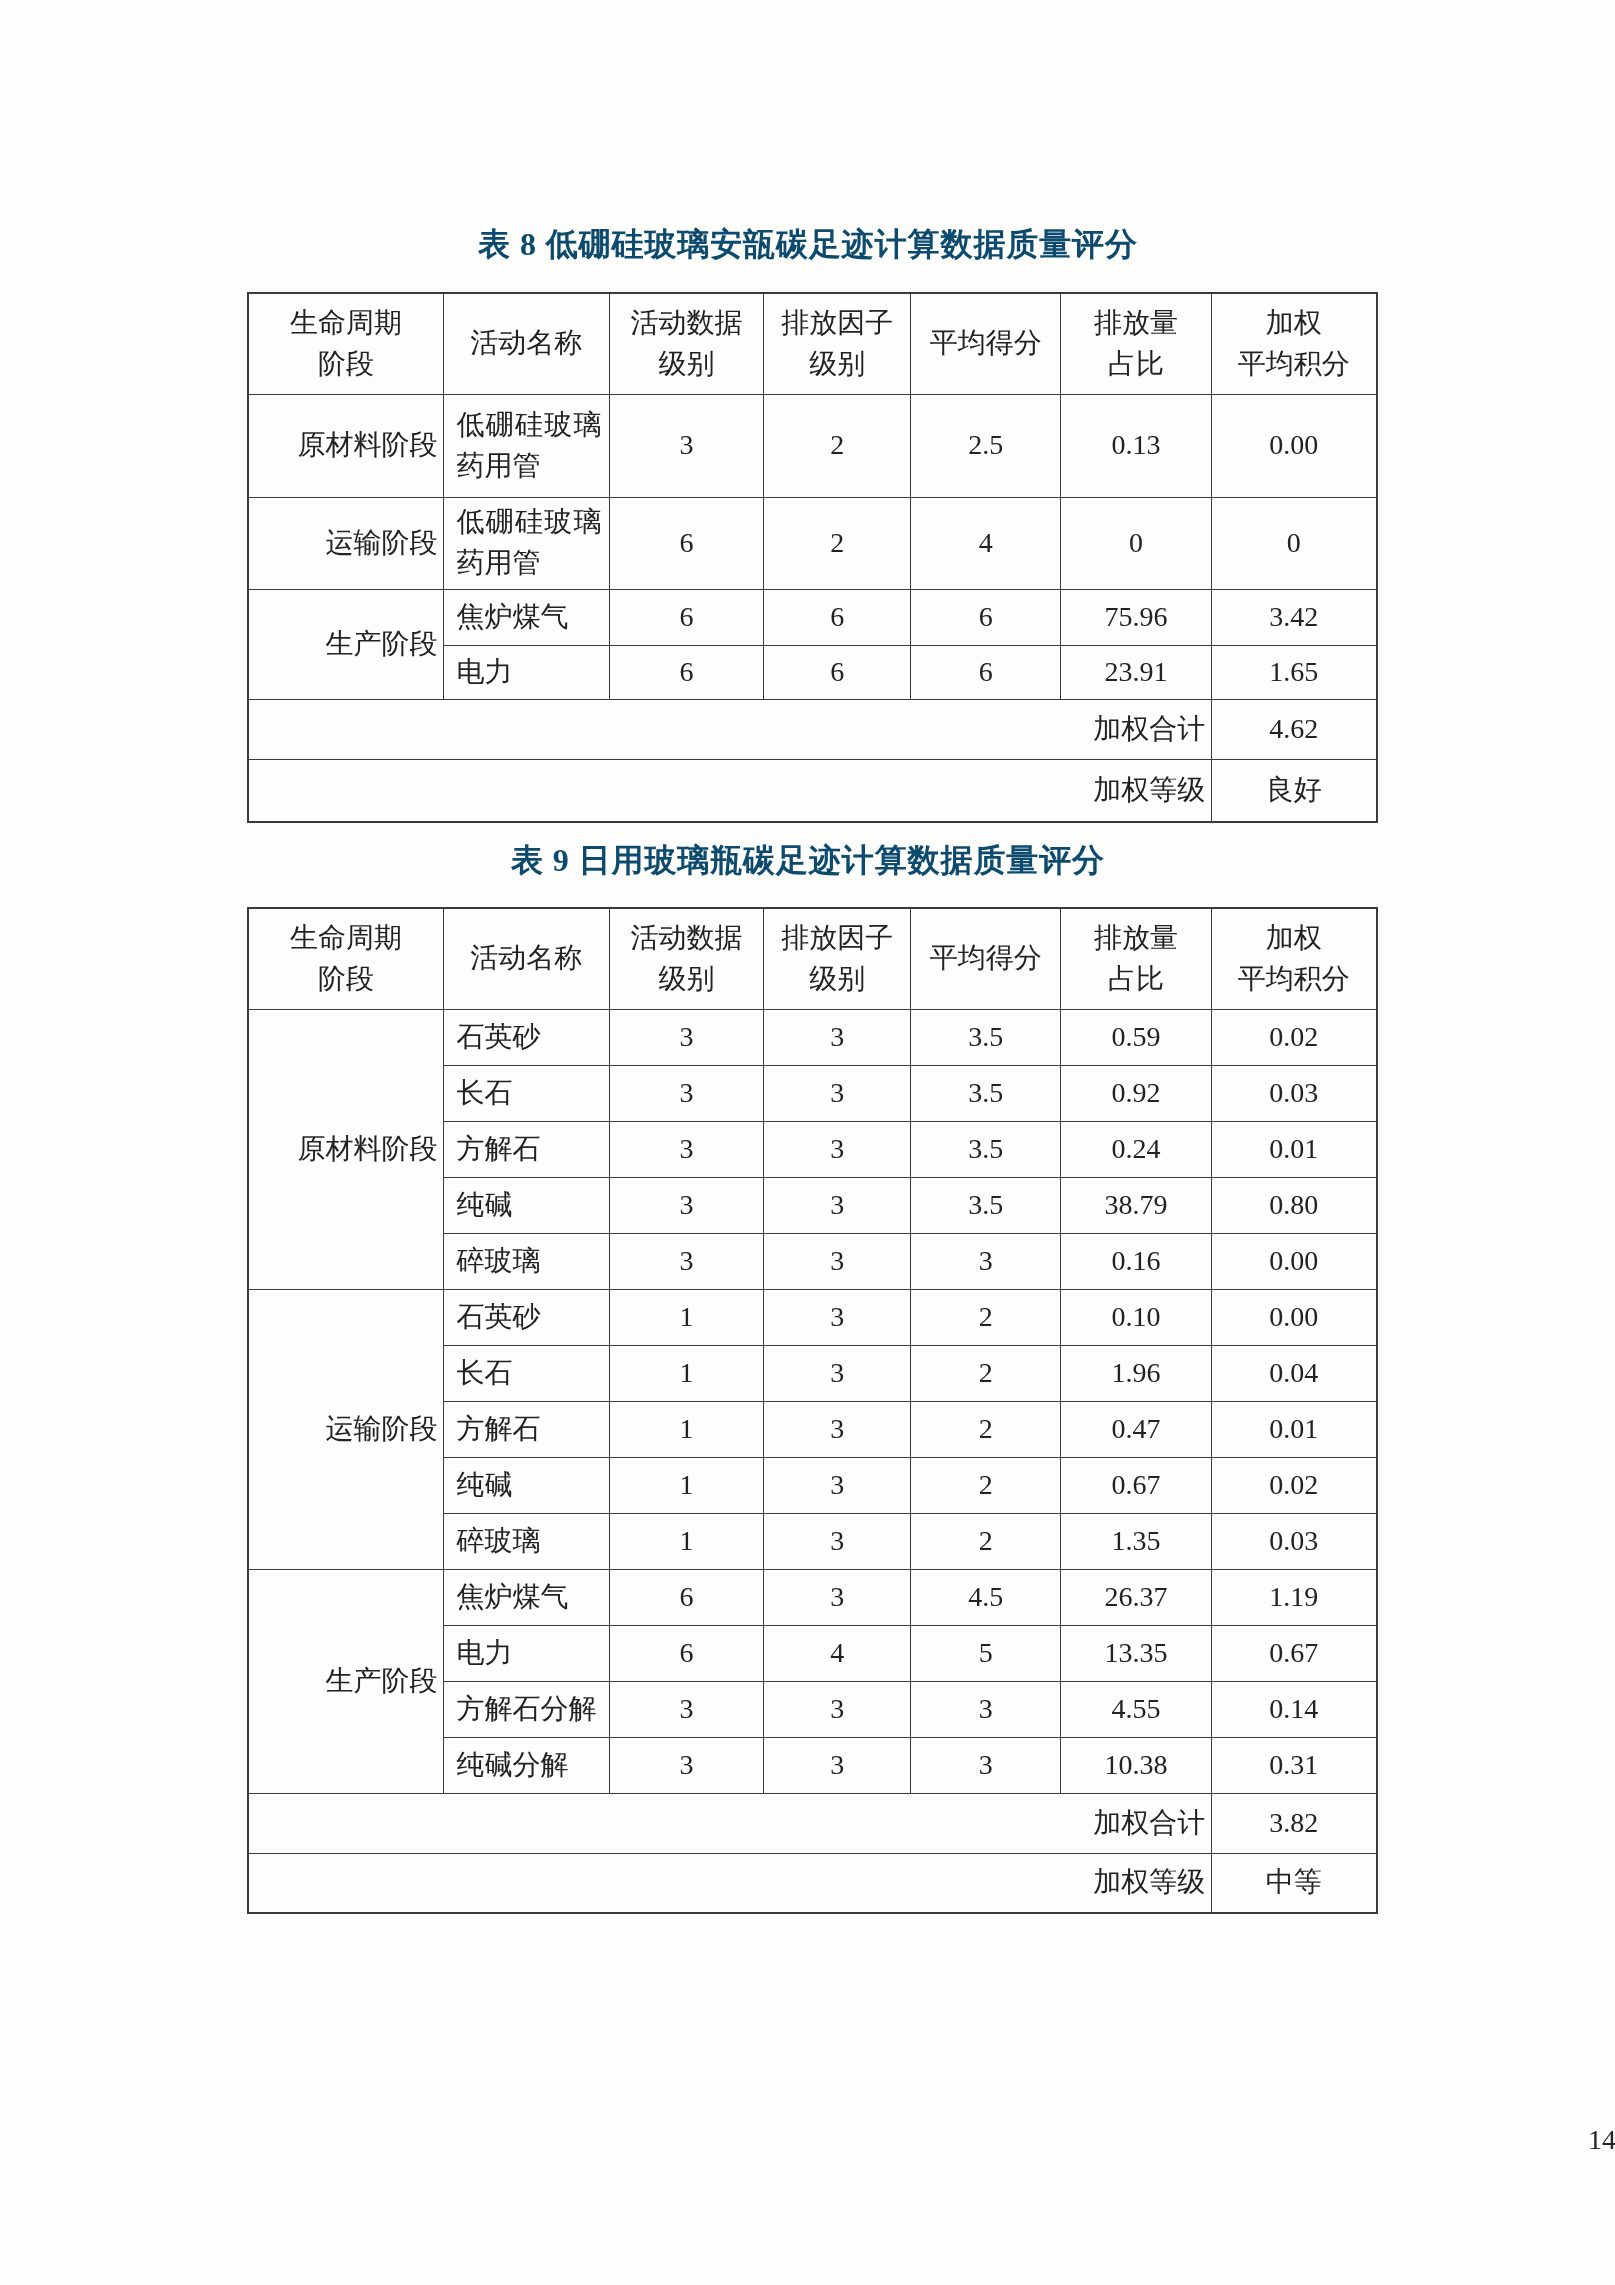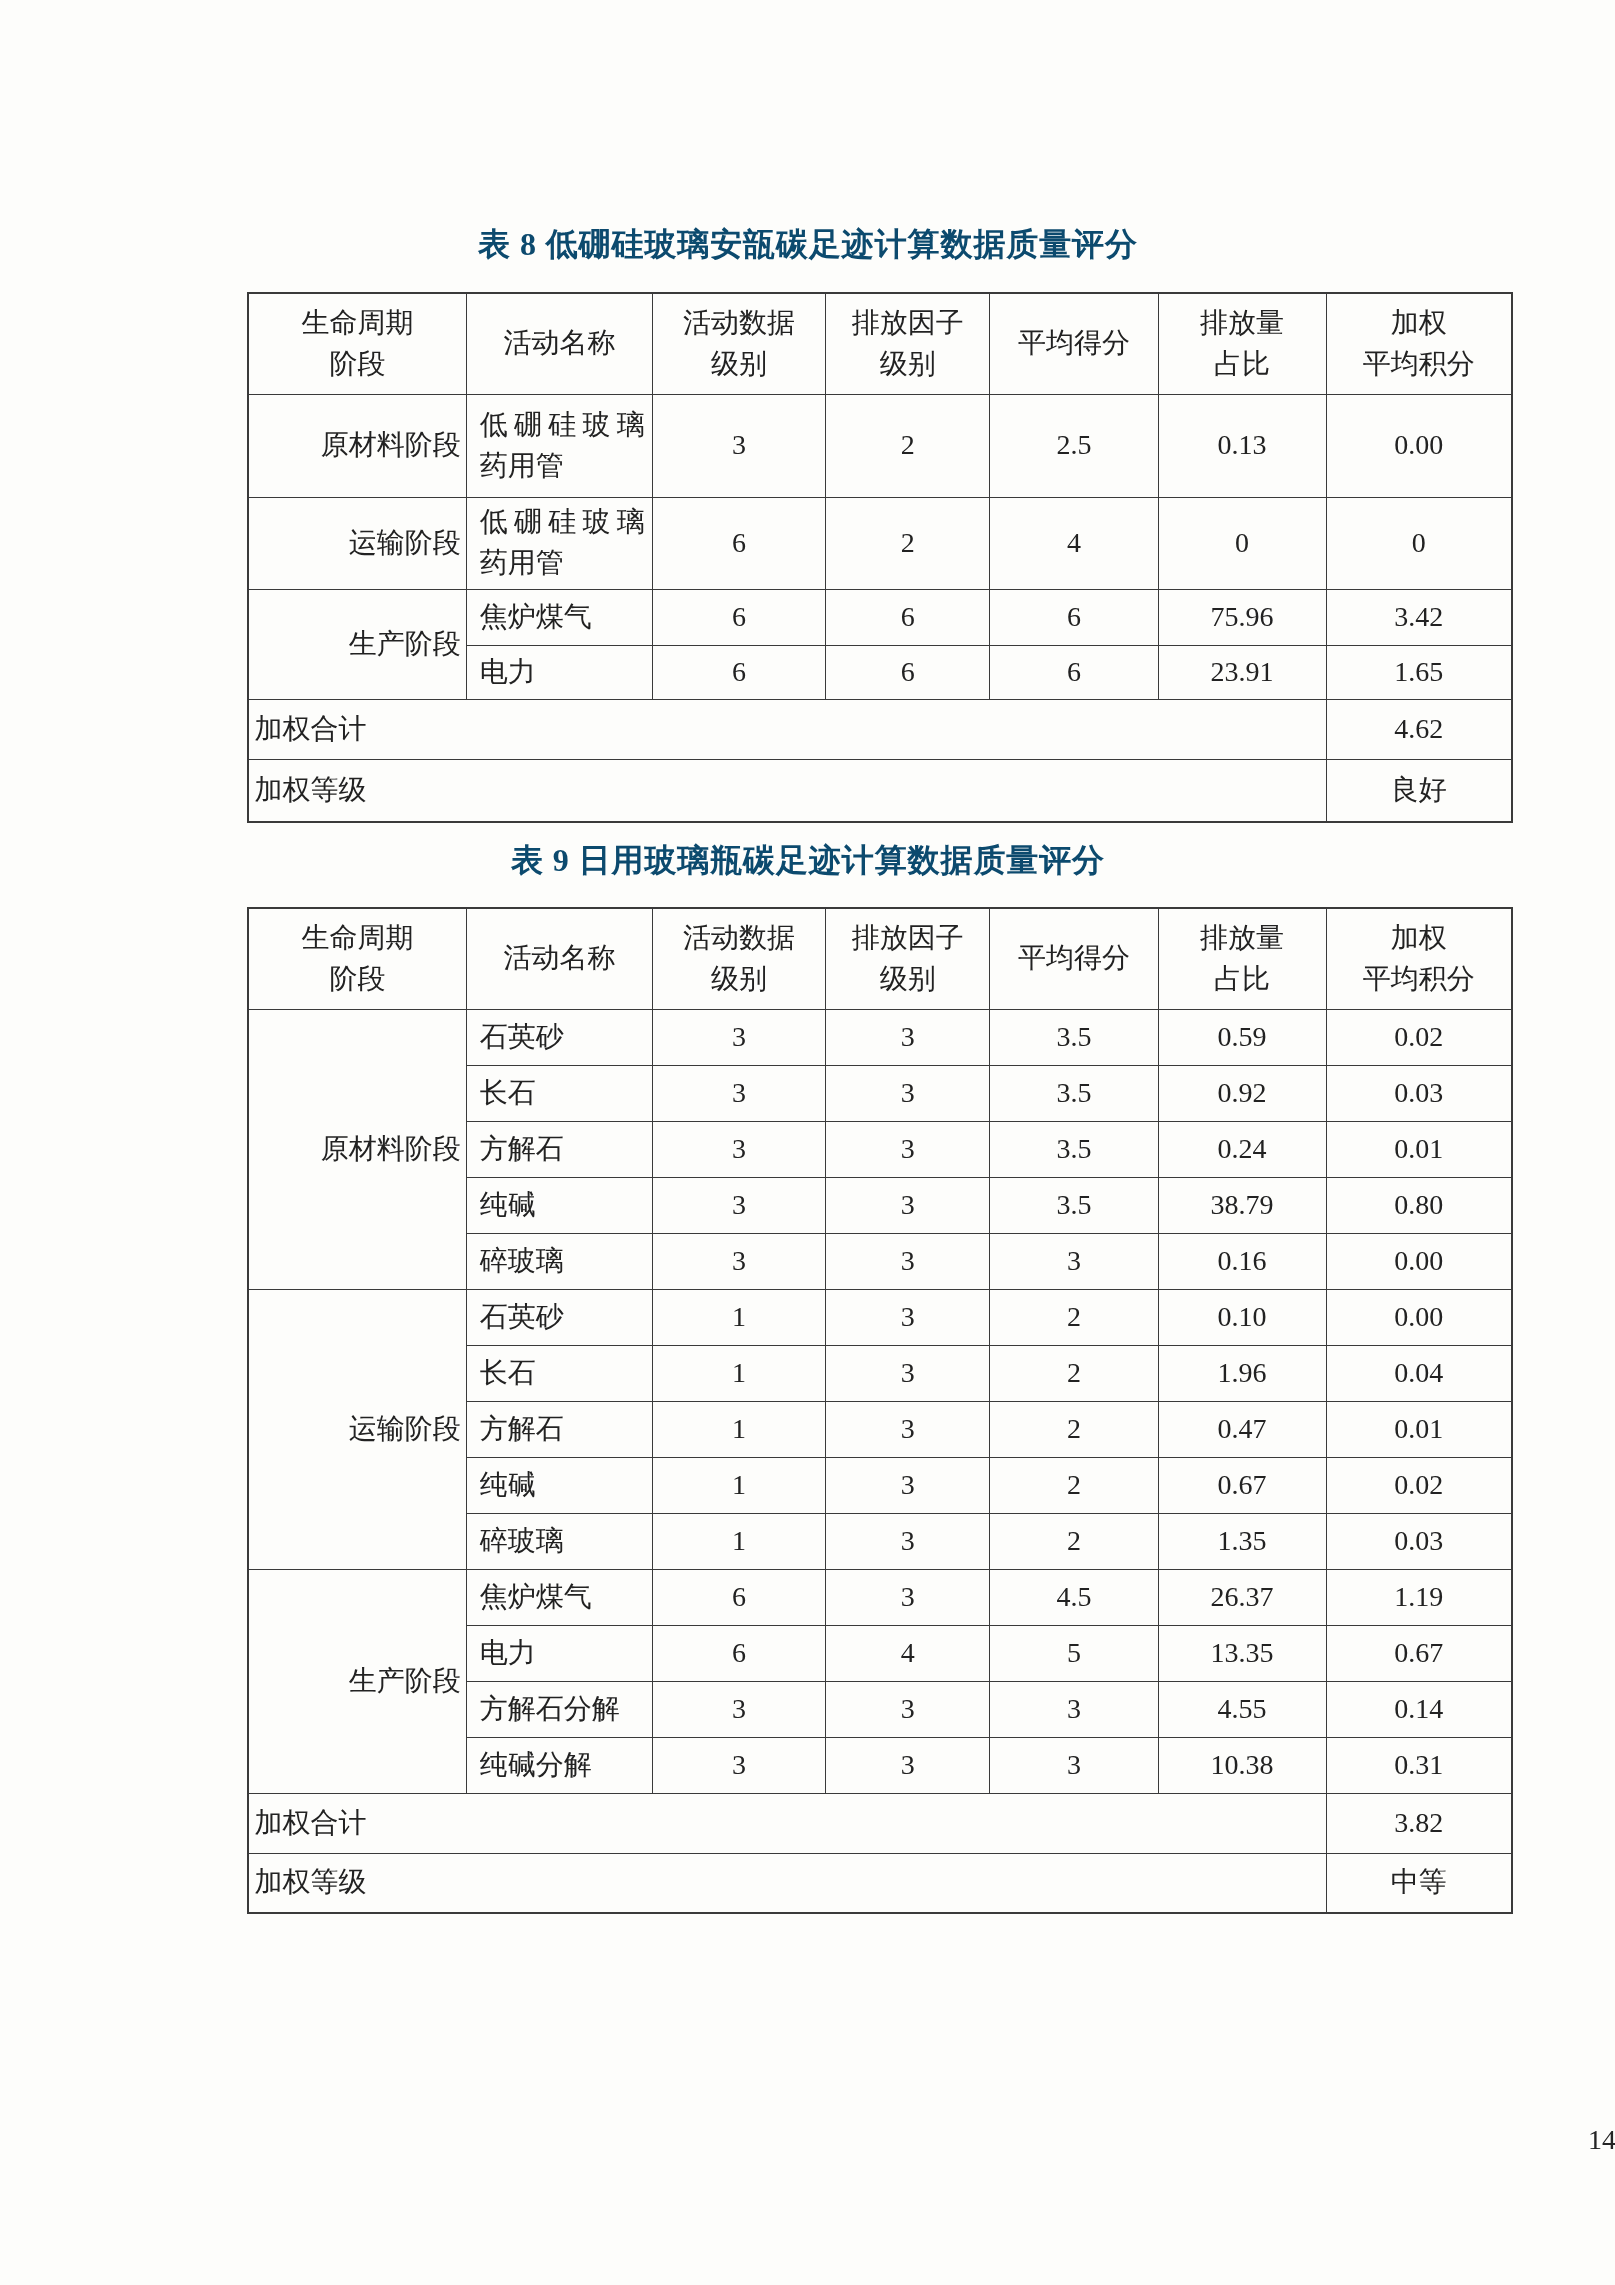--- a/index.html
+++ b/index.html
@@ -17,21 +17,21 @@
     text-align:center;
     font-size:32px; font-weight:bold;
     letter-spacing:0.9px;
     color:#0c4a6e;
   }
   #title-8 { top:223px; }
   #title-9 { top:839px; }
 
   table.score-table {
     position:absolute; left:247px;
-    width:1266px;
+    width:1131px;
     border-collapse:collapse;
     table-layout:fixed;
     font-size:28px;
     border:2.7px solid #3a3a3a;
   }
   #table-8 { top:292px; }
   #table-9 { top:907px; }
 
   .score-table th, .score-table td {
     border:1.8px solid #3a3a3a;
@@ -43,21 +43,21 @@
     line-height:1.45;
   }
   .score-table th { white-space:pre-line; }
   .score-table td.activity {
     text-align:left;
     padding:1.8px 7.2px 1.8px 12.7px;
     text-align:justify;
     margin-left:24px;
   }
   .score-table td.stage { text-align:right; }
-  .score-table td.sum-label { text-align:left;margin-top:36px; }
+  .score-table td.sum-label { text-align:right;margin-top:36px; }
 
   
   .h112 { height:101px; }
   .h114 { height:103px; }
   .h102 { height:92px; }
   .h62  { height:56px;  }
   .h60  { height:54px;  }
   .h66  { height:60px;  }
   .h70  { height:63px;  }
 

